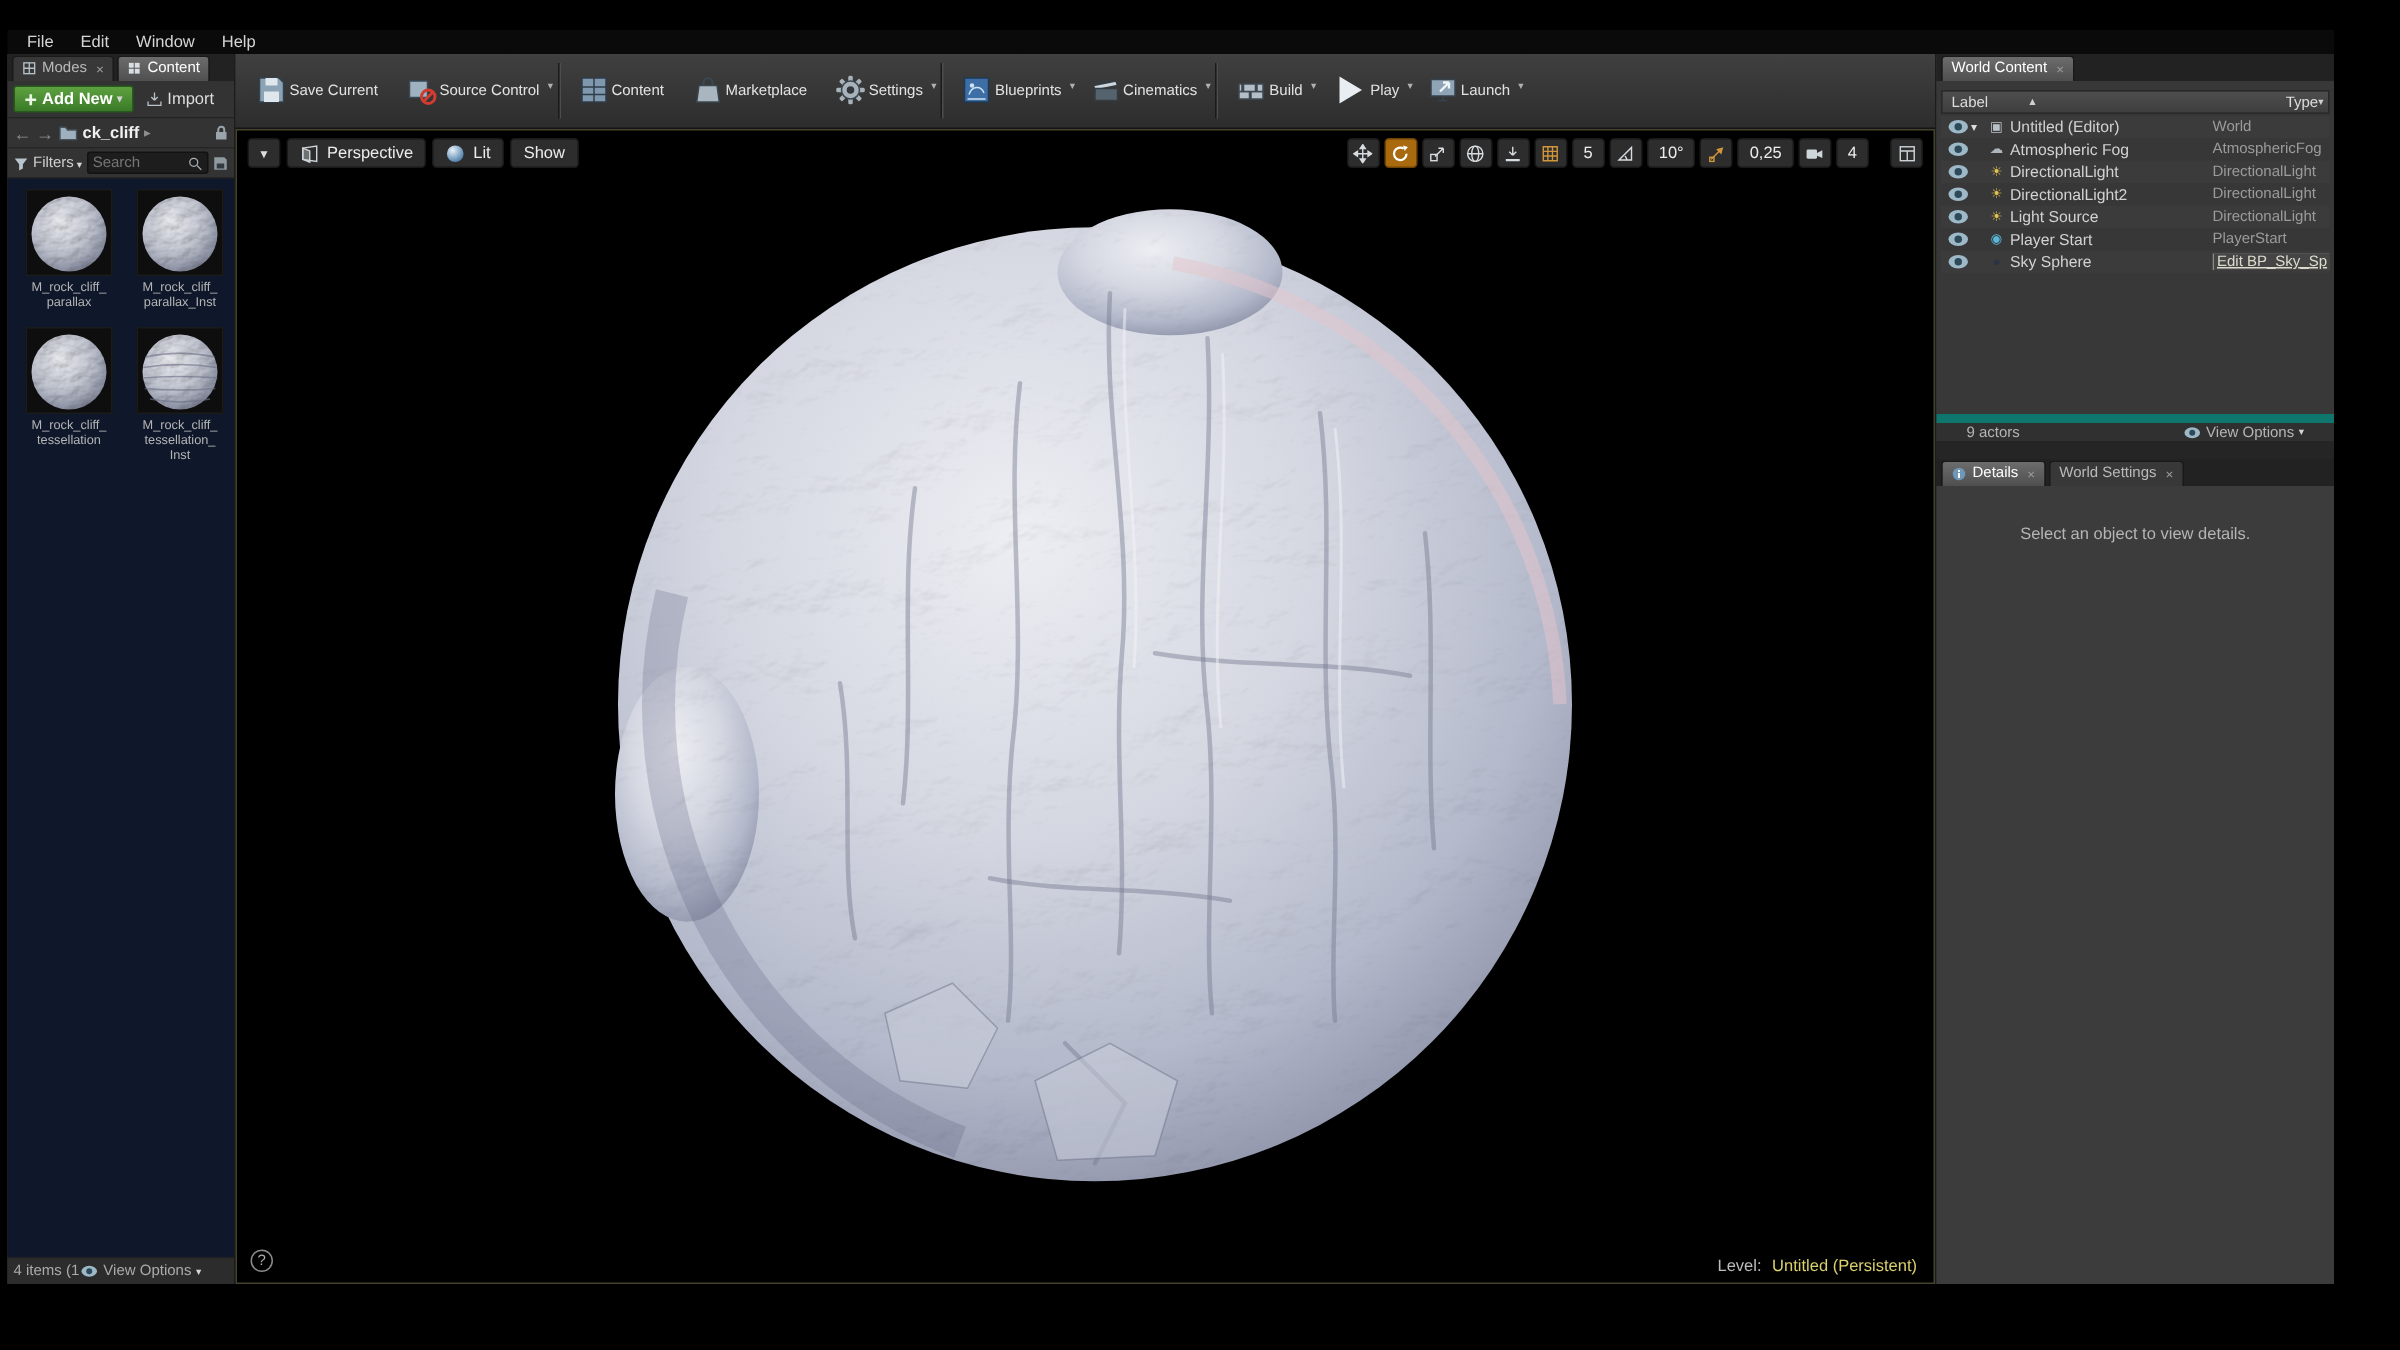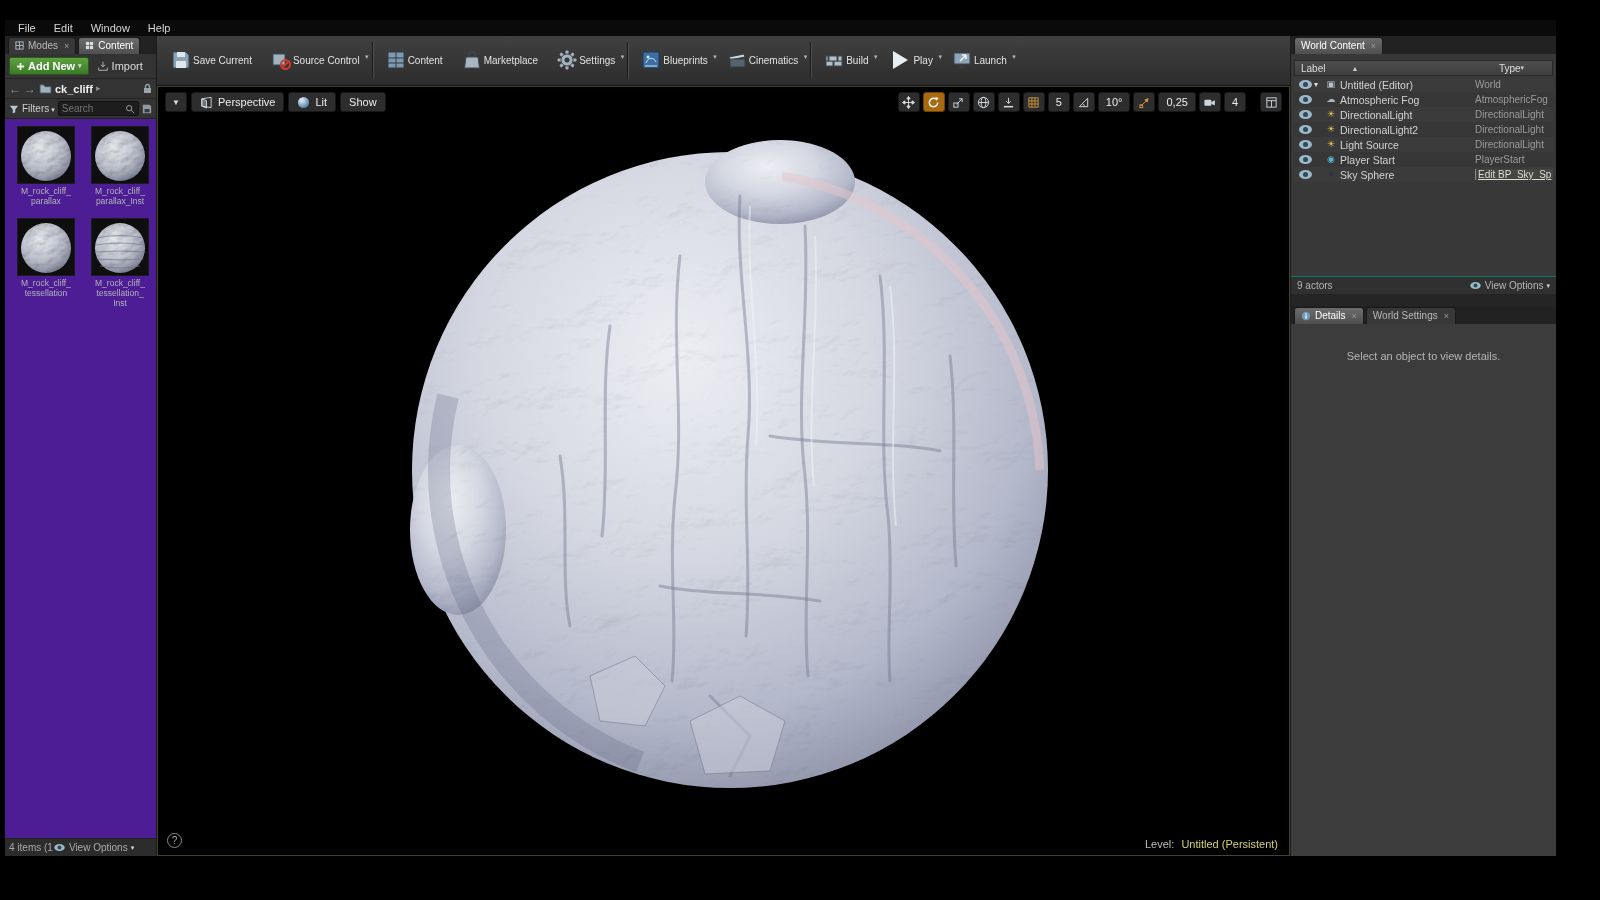--- a/index.html
+++ b/index.html
@@ -29,21 +29,21 @@
   .caret{font-size:7px;color:#d6d6d6}
   .cb-crumbs{height:20px;display:flex;align-items:center;gap:3px;padding:0 4px;background:#333;border-bottom:1px solid #242424}
   .nav-arrow{color:#8f8f8f;font-size:12px;line-height:1}
   .crumb{color:#f0f0f0;font-weight:bold}
   .cb-filterrow{height:20px;display:flex;align-items:center;gap:3px;padding:0 4px;background:#333;border-bottom:1px solid #242424}
   .filters-lbl{color:#cfcfcf;font-size:10px;display:flex;align-items:flex-end;gap:2px}
   .search-box{flex:1;display:flex;align-items:center;height:15px;background:#1d1d1d;
     border:1px solid #121212;border-radius:2px;padding:0 3px;min-width:0}
   .search-box input{flex:1;background:transparent;border:none;outline:none;color:#bbb;
     font-size:10px;font-family:Liberation Sans, sans-serif;min-width:0}
-  .cb-assets{flex:1;background:#4c1d95;padding:7px 6px;display:grid;
+  .cb-assets{flex:1;background:#0f172a;padding:7px 6px;display:grid;
     grid-template-columns:70px 70px;gap:12px 4px;align-content:start}
   .asset{display:flex;flex-direction:column;align-items:center;gap:2px}
   .thumb{width:58px;height:58px;background:#0e0e0e;border:1px solid #1b1b1b}
   .asset-name{font-size:8.5px;line-height:10px;color:#b5b5b5;text-align:center;white-space:pre-line}
   .cb-footer{height:18px;display:flex;align-items:center;
     padding:0 4px;background:#2c2c2c;border-top:1px solid #222;font-size:10px;color:#aaa}
   .viewopt{display:flex;align-items:center;gap:3px}
   
   .eye{width:13px;height:9px;border-radius:50%;background:#9db8c6;position:relative;display:inline-block;flex:none}
   .eye::after{content:"";position:absolute;left:4px;top:2px;width:5px;height:5px;border-radius:50%;background:#2e4a5a}
@@ -73,35 +73,35 @@
   .vp-level{position:absolute;bottom:6px;right:12px;font-size:11px}
   .vp-level .k{color:#bdbdbd}
   .vp-level .v{color:#d9d06e;margin-left:4px}
   .gap8{width:8px}
   
   .wo-section{height:258px;display:flex;flex-direction:column;background:#333}
   .wo-body{flex:1;display:flex;flex-direction:column;background:#383838;padding:3px;min-height:0}
   .wo-header{display:flex;align-items:center;height:16px;background:linear-gradient(#4e4e4e,#3e3e3e);
     border:1px solid #292929;font-size:10px;color:#ddd;margin-top:3px}
   .wo-header .hl{flex:1;display:flex;align-items:center;gap:26px;padding-left:6px}
-  .wo-header .ht{width:78px;display:flex;align-items:center;justify-content:center;padding-right:3px}
+  .wo-header .ht{width:78px;display:flex;align-items:center;justify-content:flex-end;padding-right:3px}
   .sort-arrow{font-size:7px;color:#cfcfcf}
   .wo-rows{flex:1;overflow:hidden;margin-top:1px}
   .wo-row{display:flex;align-items:center;height:15px;font-size:10.5px;padding-left:2px}
   .wo-row:nth-child(odd){background:#3b3b3b}
   .wo-row:nth-child(even){background:#373737}
   .wo-row .eyecell{width:18px;display:flex;justify-content:center;flex:none}
   .wo-row .exp{width:10px;font-size:8px;color:#ddd;flex:none}
   .wo-row .ind{width:10px;flex:none}
   .row-ico{width:14px;text-align:center;font-size:9px;flex:none;line-height:1}
   .wo-label{flex:1;white-space:nowrap;overflow:hidden;color:#d2d2d2;padding-left:2px}
   .wo-type{width:78px;flex:none;color:#9b9b9b;font-size:10px;white-space:nowrap;overflow:hidden}
   .wo-type .lnk{color:#dddccc;text-decoration:underline;border:1px solid #8a8a8a;background:#454545;padding:0 2px}
   .wo-footer{height:18px;display:flex;align-items:center;justify-content:space-between;
-    padding:0 6px;background:#303030;border-top:1px solid #0f766e;font-size:10px;color:#b5b5b5}
+    padding:0 20px;background:#303030;border-top:6px solid #0f766e;font-size:10px;color:#b5b5b5}
   .splitter{height:12px;background:#252525}
   .details-body{flex:1;background:#3c3c3c;text-align:center;padding-top:26px;color:#b5b5b5;font-size:11px}
   
   .c-sun{color:#e2c24f}.c-cloud{color:#aeb6bd}.c-world{color:#b9c1c8}.c-player{color:#58b6d6}
   .c-dark{color:#2b3345}
 </style>
 </head>
 <body>
 
 <svg width="0" height="0" style="position:absolute" aria-hidden="true">

